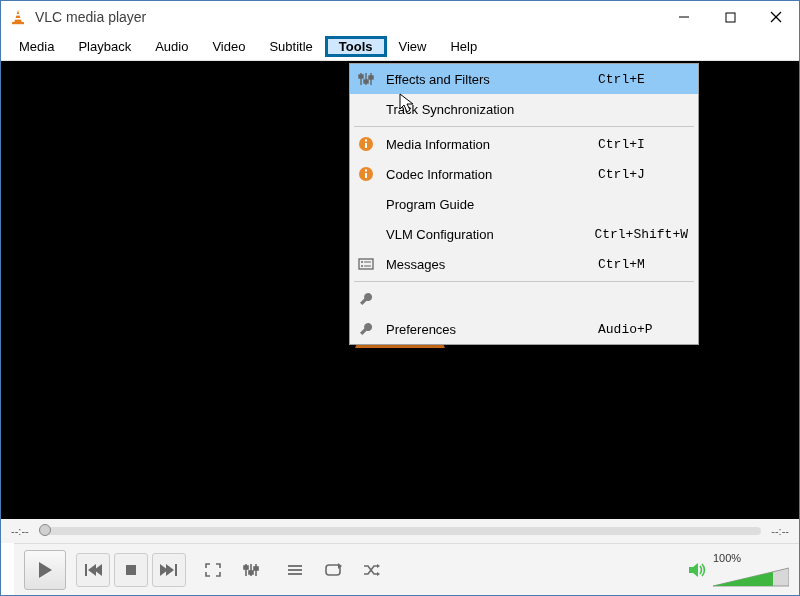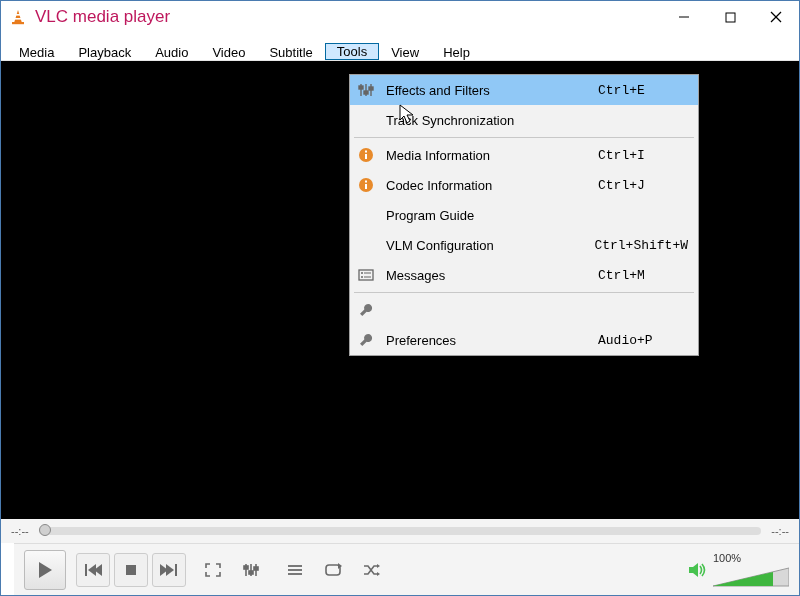--- a/index.html
+++ b/index.html
@@ -1,28 +1,28 @@
 <!DOCTYPE html>
 <html><head>
 <meta charset="utf-8">
 <style>
   * { box-sizing: border-box; margin: 0; padding: 0; }
   body { font-family: "Segoe UI", Tahoma, sans-serif; font-size: 13px; background: #fff; width: 800px; height: 596px; overflow: hidden; }
   .window { width: 800px; height: 596px; border: 1px solid #4a7bb0; display: flex; flex-direction: column; background: #fff; }
   .titlebar { height: 32px; display: flex; align-items: center; background: #fff; }
   .titlebar .icon { width: 18px; height: 18px; margin: 0 8px; }
-  .titlebar .title { flex: 1; font-size: 17px; color: #be185d; }
+  .titlebar .title { flex: 1; font-size: 14px; color: #404040; }
   .winbtns { display: flex; height: 100%; }
   .winbtn { width: 46px; display: flex; align-items: center; justify-content: center; color: #000; }
-  .menubar { height: 28px; display: flex; align-items: flex-end; padding: 0 6px; background: #fff; border-bottom: 1px solid #e6e6e6; }
+  .menubar { height: 28px; display: flex; align-items: center; padding: 0 6px; background: #fff; border-bottom: 1px solid #e6e6e6; }
   .menuitem { padding: 0 12px; display: flex; align-items: center; color: #000; cursor: default; }
-  .menuitem.open { background: #cfe8ff; border: 1px solid #0369a1; padding: 0 11px; }
+  .menuitem.open { background: #cfe8ff; border: 3px solid #0369a1; padding: 0 11px; font-weight: bold; }
   .video-area { flex: 1; background: #000; position: relative; }
   .logo-cone { position: absolute; left: 50%; top: 50%; transform: translate(-50%, -50%); }
-  .dropdown { position: absolute; top: 13px; left: 348px; width: 350px; background: #f2f2f2; border: 1px solid #a0a0a0; box-shadow: 3px 3px 6px rgba(0,0,0,.25); font-size: 13px; z-index: 10; }
+  .dropdown { position: absolute; top: 2px; left: 348px; width: 350px; background: #f2f2f2; border: 1px solid #a0a0a0; box-shadow: 3px 3px 6px rgba(0,0,0,.25); font-size: 13px; z-index: 10; }
   .ddrow { height: 30px; display: flex; align-items: center; padding: 0 10px 0 6px; }
   .ddrow.sel { background: #90c8f6; }
   .ddsep { height: 1px; background: #c8c8c8; margin: 2px 4px; }
   .ddicon { width: 20px; height: 20px; margin-right: 10px; display: flex; align-items: center; justify-content: center; }
   .ddlabel { flex: 1; color: #000; }
   .ddshort { color: #000; min-width: 90px; text-align: left; font-family: Liberation Mono, monospace; }
   .cursor { position: absolute; top: 28px; left: 48px; z-index: 20; }
   .timebar { height: 24px; display: flex; align-items: center; padding: 0 10px; gap: 10px; background: #f4f4f4; }
   .timebar .tt { color: #555; font-size: 11px; }
   .seek { flex: 1; height: 8px; background: #ddd; border-radius: 4px; position: relative; }

